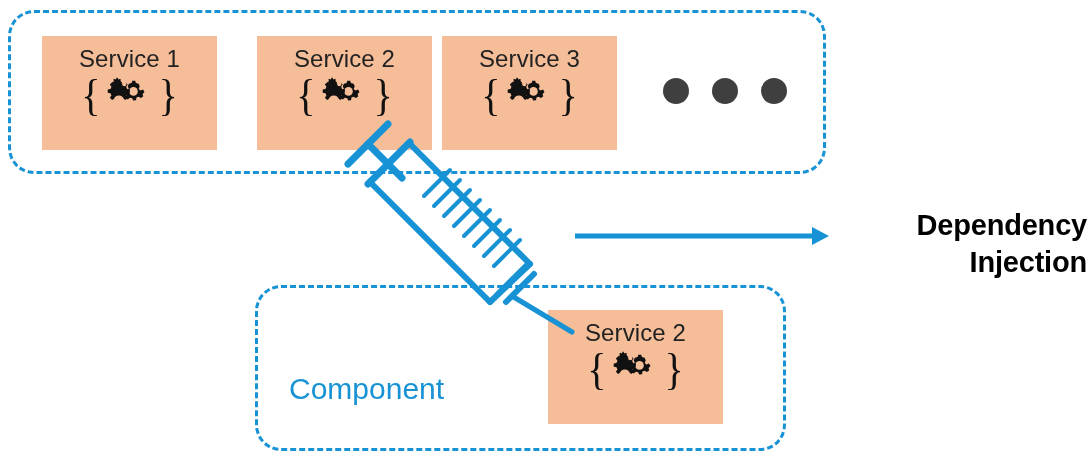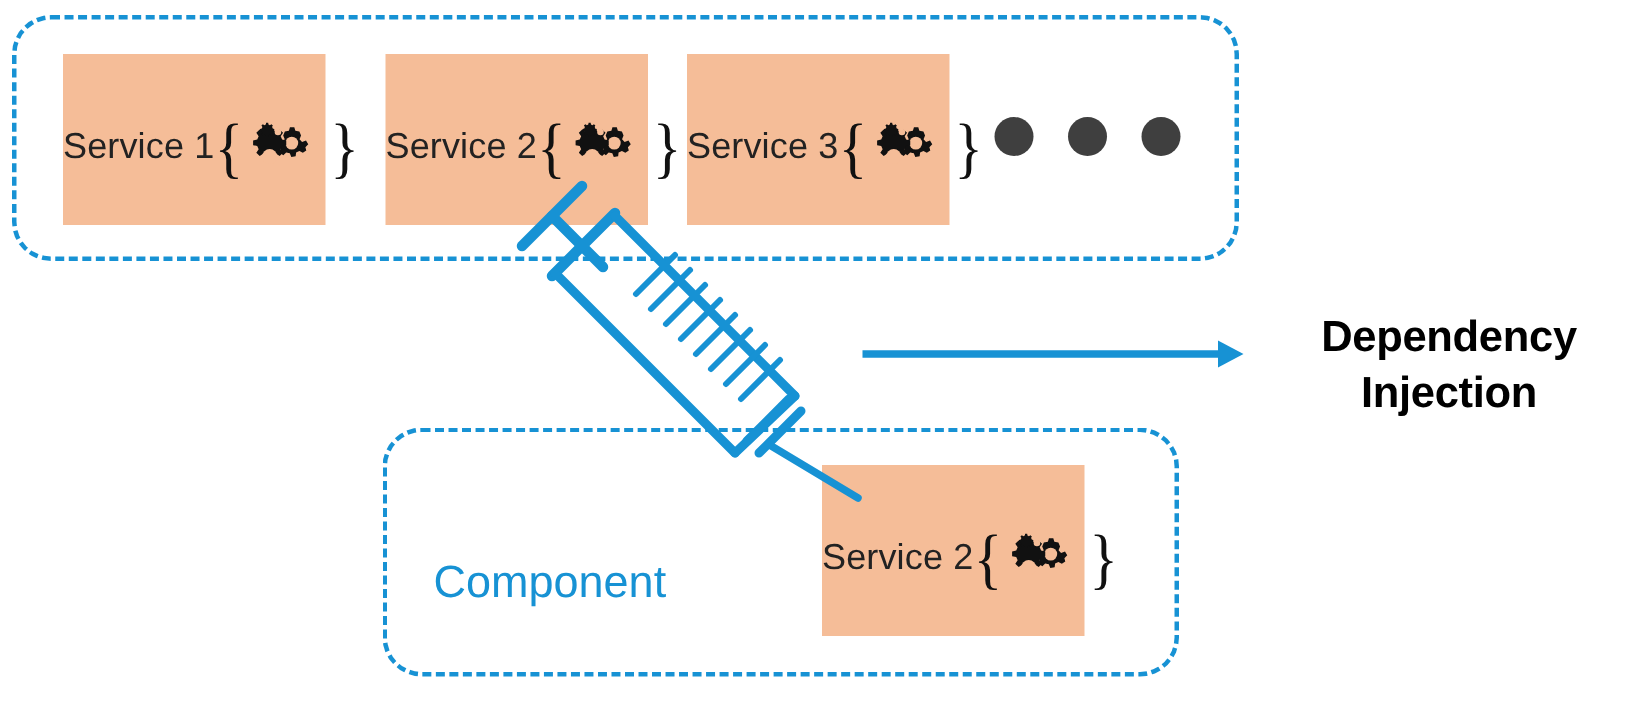--- a/index.html
+++ b/index.html
@@ -40,20 +40,21 @@
   }
 
   
   .service-box {
     position: absolute;
     box-sizing: border-box;
     width: 175px;
     height: 114px;
     background: #F5BD98;
     display: flex;
+    flex-direction: column;
     align-items: center;
     justify-content: flex-start;
     padding-top: 9px;
   }
   .service-title {
     font-size: 24px;
     color: #222222;
     font-weight: normal;
     line-height: 1.15;
     letter-spacing: 0.1px;
@@ -73,21 +74,21 @@
     font-family: "Liberation Serif", serif;
     font-weight: 500;
     transform: scaleY(1.12);
   }
   .gears-icon {
     display: block;
   }
 
   #service-1 { left: 42px;  top: 36px; }
   #service-2 { left: 257px; top: 36px; }
-  #service-3 { left: 458px; top: 36px; }
+  #service-3 { left: 442px; top: 36px; }
   #service-2-component { left: 548px; top: 310px; }
 
   
   #ellipsis {
     position: absolute;
     left: 663px;
     top: 78px;
     display: flex;
     gap: 23px;
     align-items: center;
@@ -124,21 +125,21 @@
     left: 845px;
     top: 207px;
     width: 242px;
     text-align: center;
     font-size: 29px;
     font-weight: bold;
     color: #000000;
     line-height: 1.26;
     letter-spacing: -0.2px;
   }
-  #di-label .di-line { display: block; white-space: nowrap; }
+  #di-label .di-line { display: block; white-space: nowrap; text-align: right; }
 
   
   #component-label {
     position: absolute;
     left: 289px;
     top: 372px;
     font-size: 30px;
     color: #1792D4;
     white-space: nowrap;
     line-height: 1.15;

